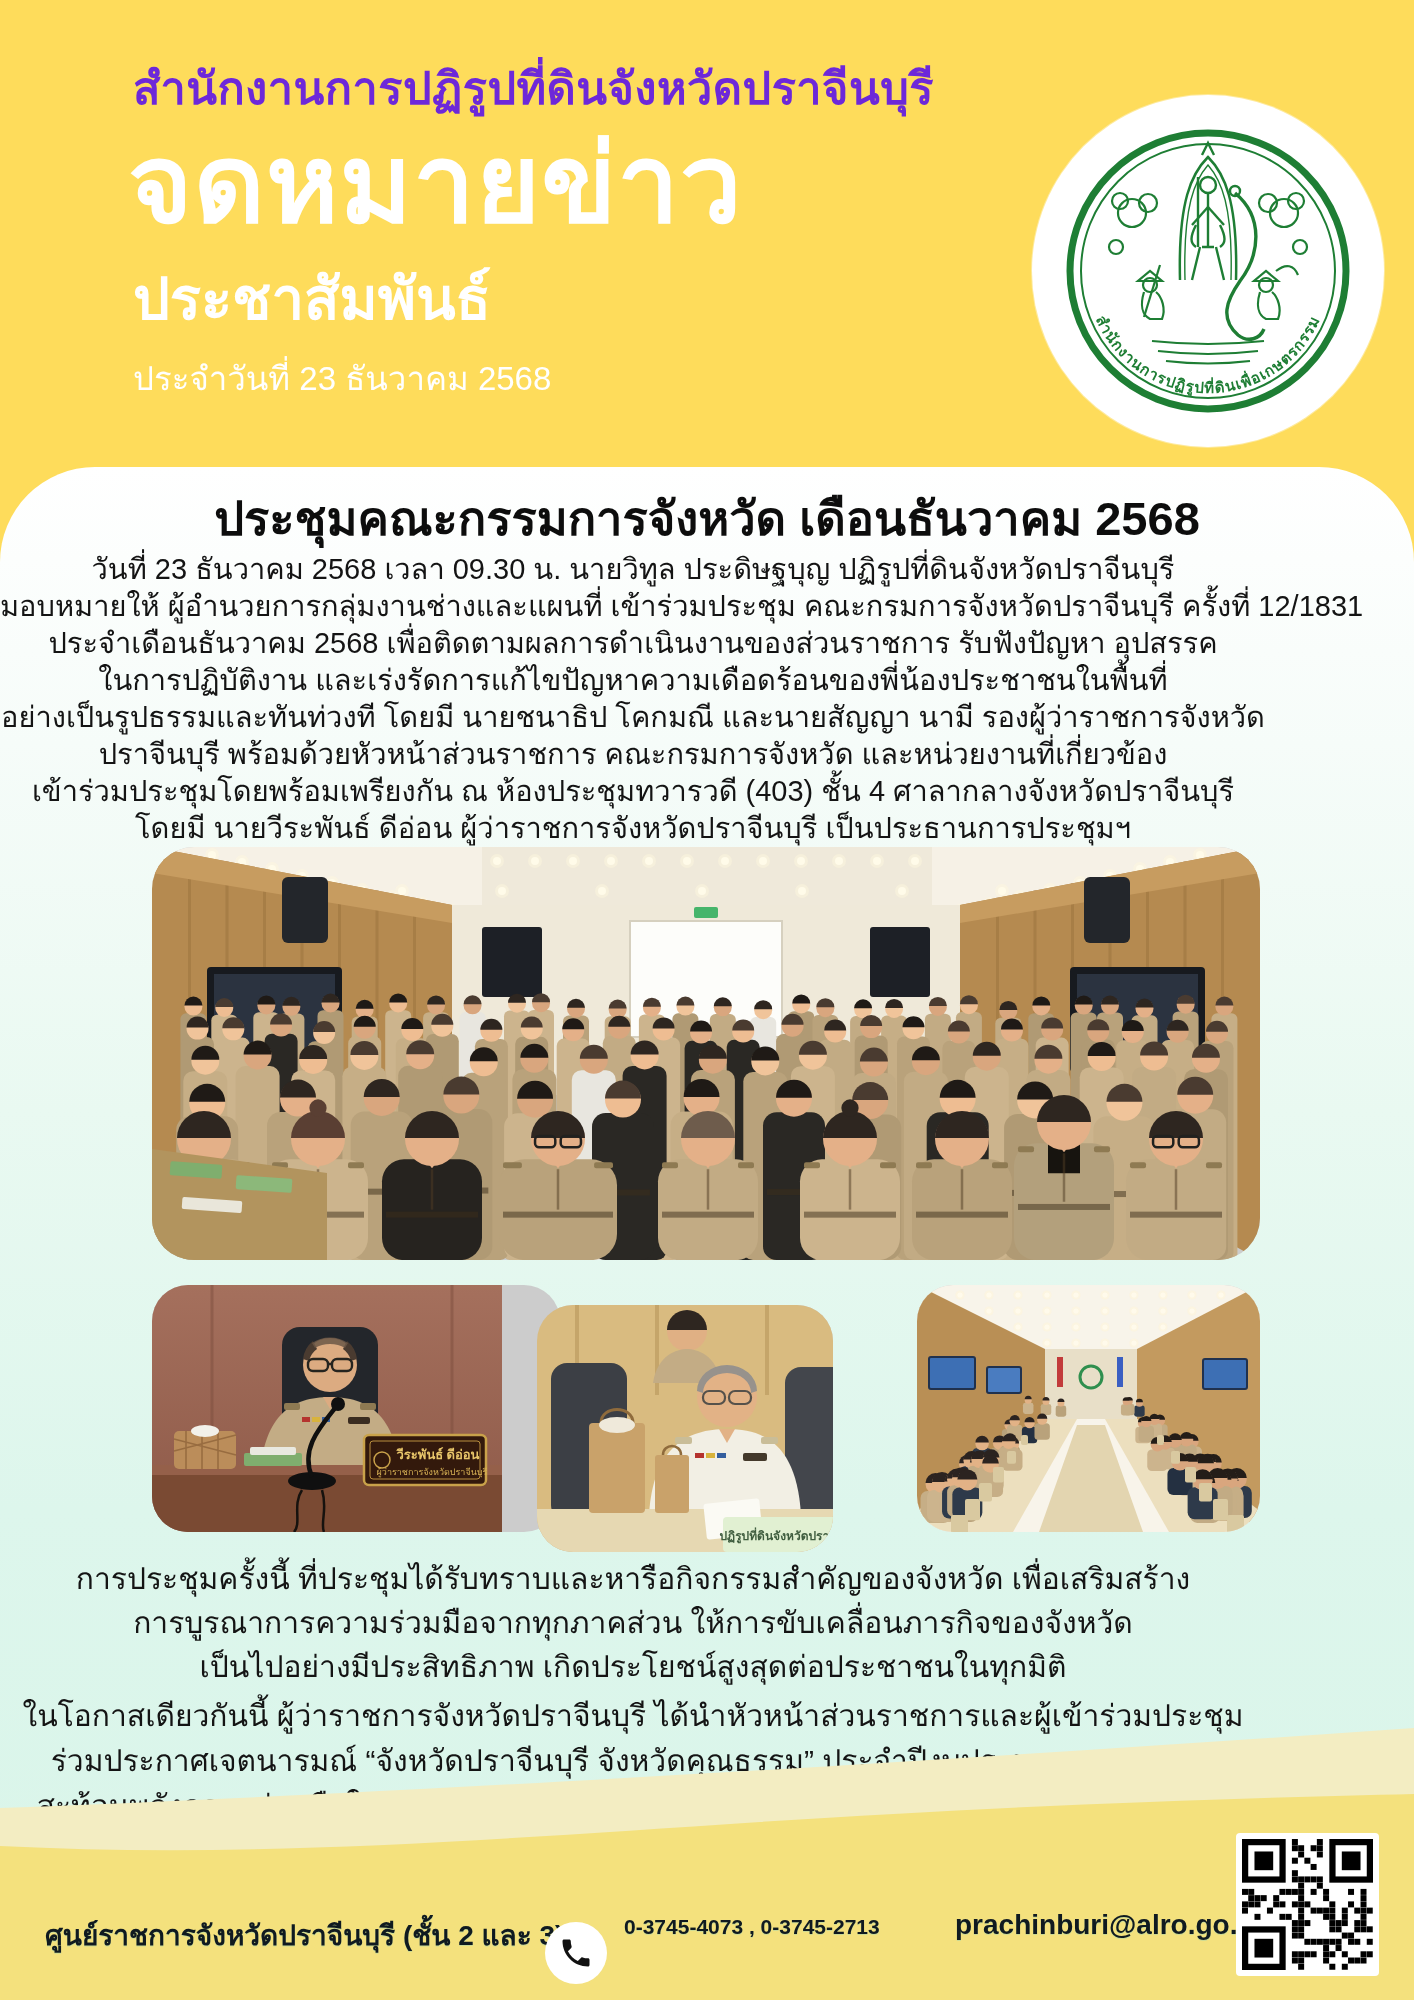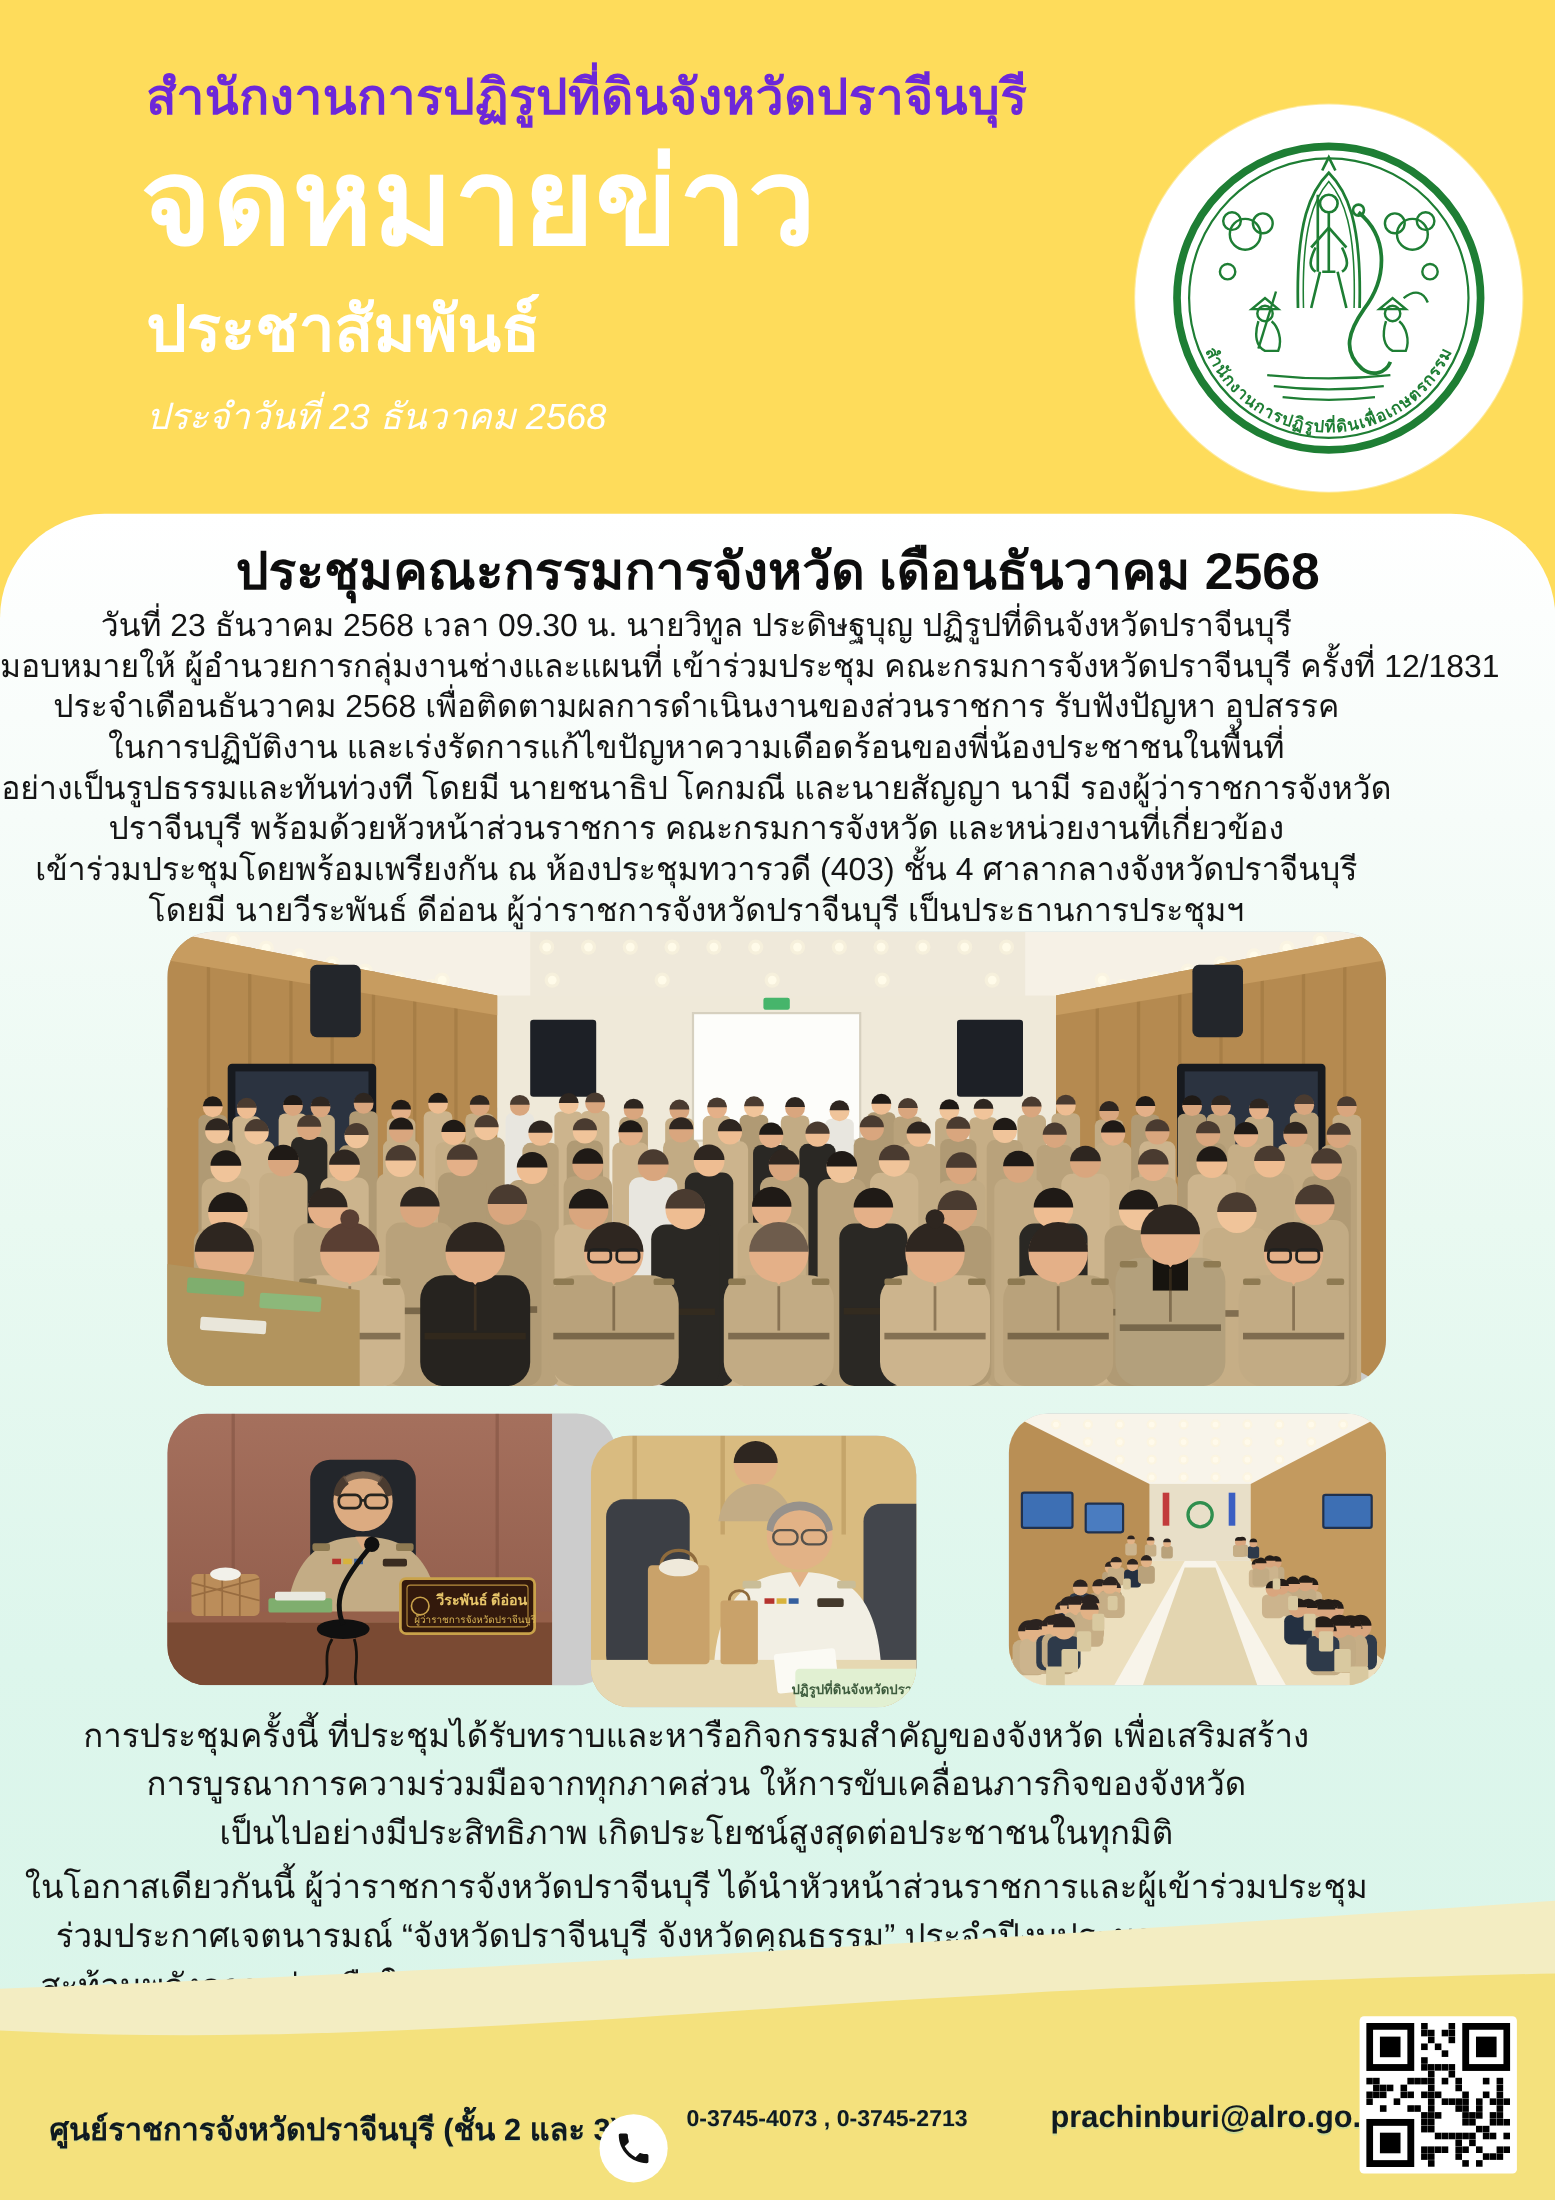--- a/index.html
+++ b/index.html
@@ -6,21 +6,21 @@
   .page{
     position:relative;width:1414px;height:2000px;overflow:hidden;
     background:#FEDC5B;
     font-family:"Liberation Sans",sans-serif;
     margin:0 auto;
   }
   
   .hdr-agency{position:absolute;left:133px;top:52px;font-size:45px;font-weight:600;color:#6d28d9;letter-spacing:.5px;}
   .hdr-title{position:absolute;left:128px;top:96px;font-size:110px;font-weight:800;color:#fff;letter-spacing:1px;}
   .hdr-sub{position:absolute;left:133px;top:252px;font-size:58px;font-weight:600;color:#fff;}
-  .hdr-date{position:absolute;left:133px;top:352px;font-size:33px;font-weight:500;color:#fff;font-style:italic;}
+  .hdr-date{position:absolute;left:133px;top:352px;font-size:33px;font-weight:500;color:#fff;}
   .logo-wrap{position:absolute;left:1032px;top:95px;width:352px;height:352px;border-radius:50%;background:#fff;
     box-shadow:0 0 0 1px rgba(255,255,255,.4);}
   .logo-wrap svg{position:absolute;left:0;top:0;}
   
   .content-card{
     position:absolute;left:0;top:467px;width:1414px;height:1533px;
     border-radius:95px 95px 0 0;overflow:hidden;
     background:linear-gradient(180deg,#ffffff 0%,#f6fcf9 18%,#e9f9f1 42%,#ddf6ec 68%,#d9f5e9 100%);
   }
   .article-title{position:absolute;left:0;top:14px;width:1414px;text-align:center;

